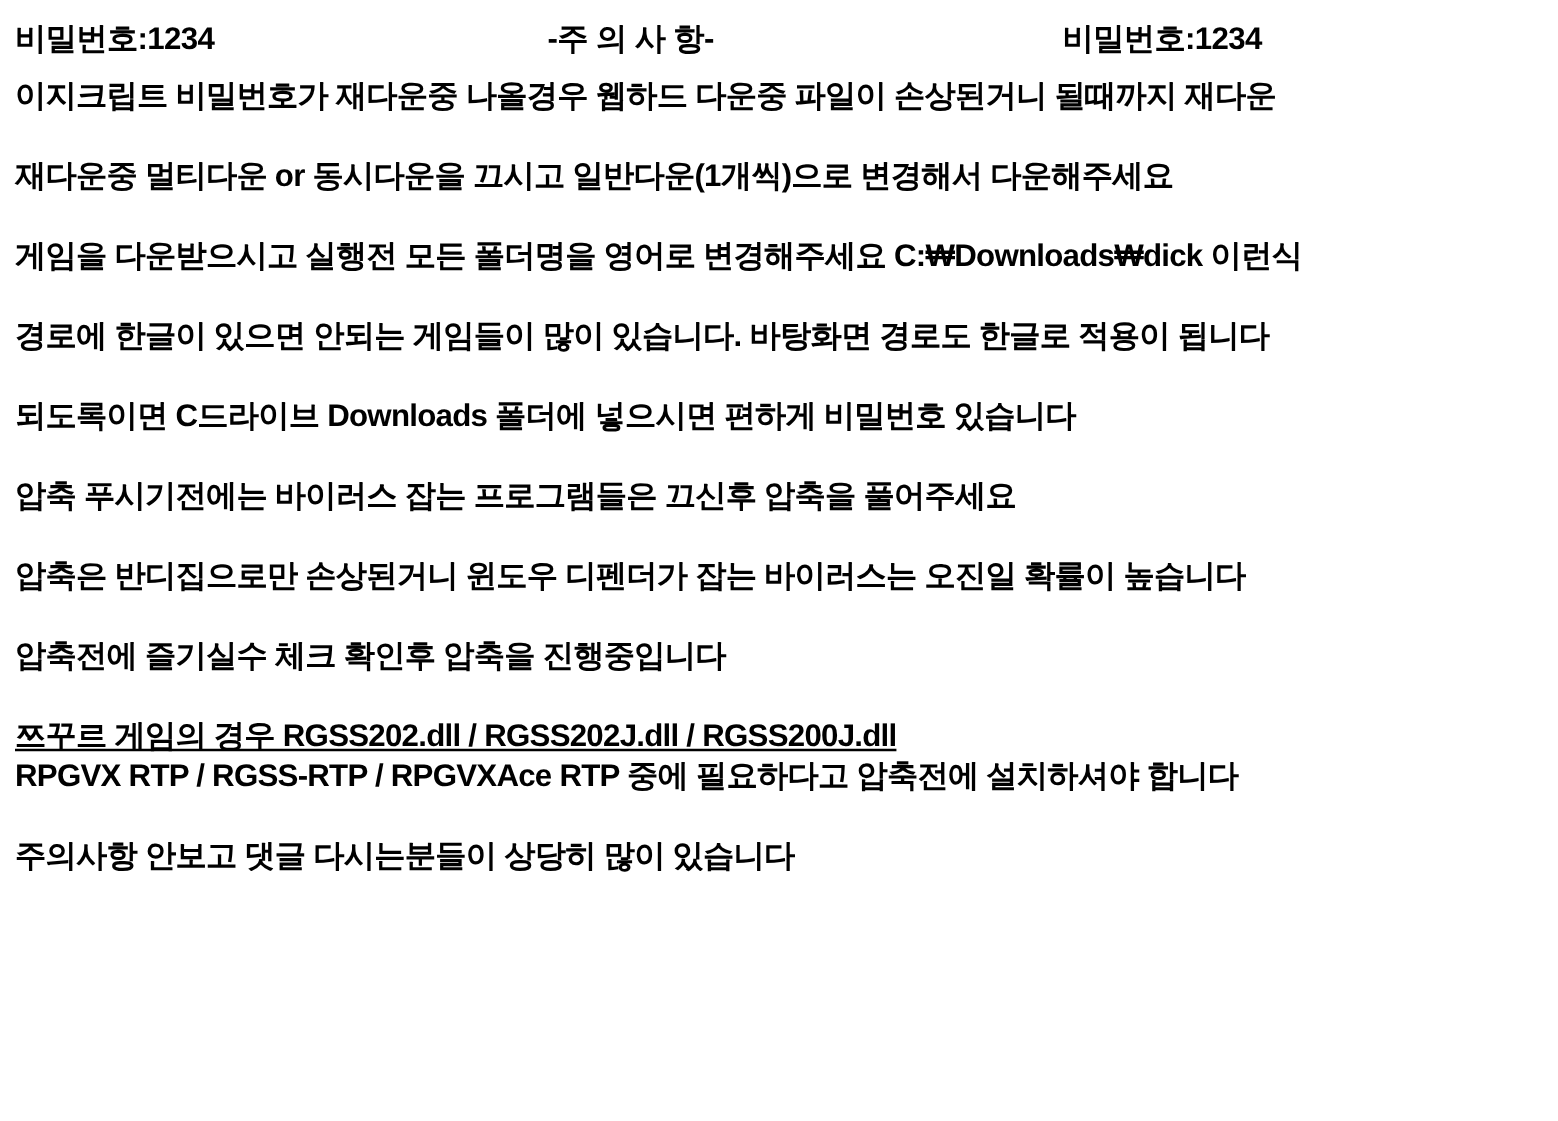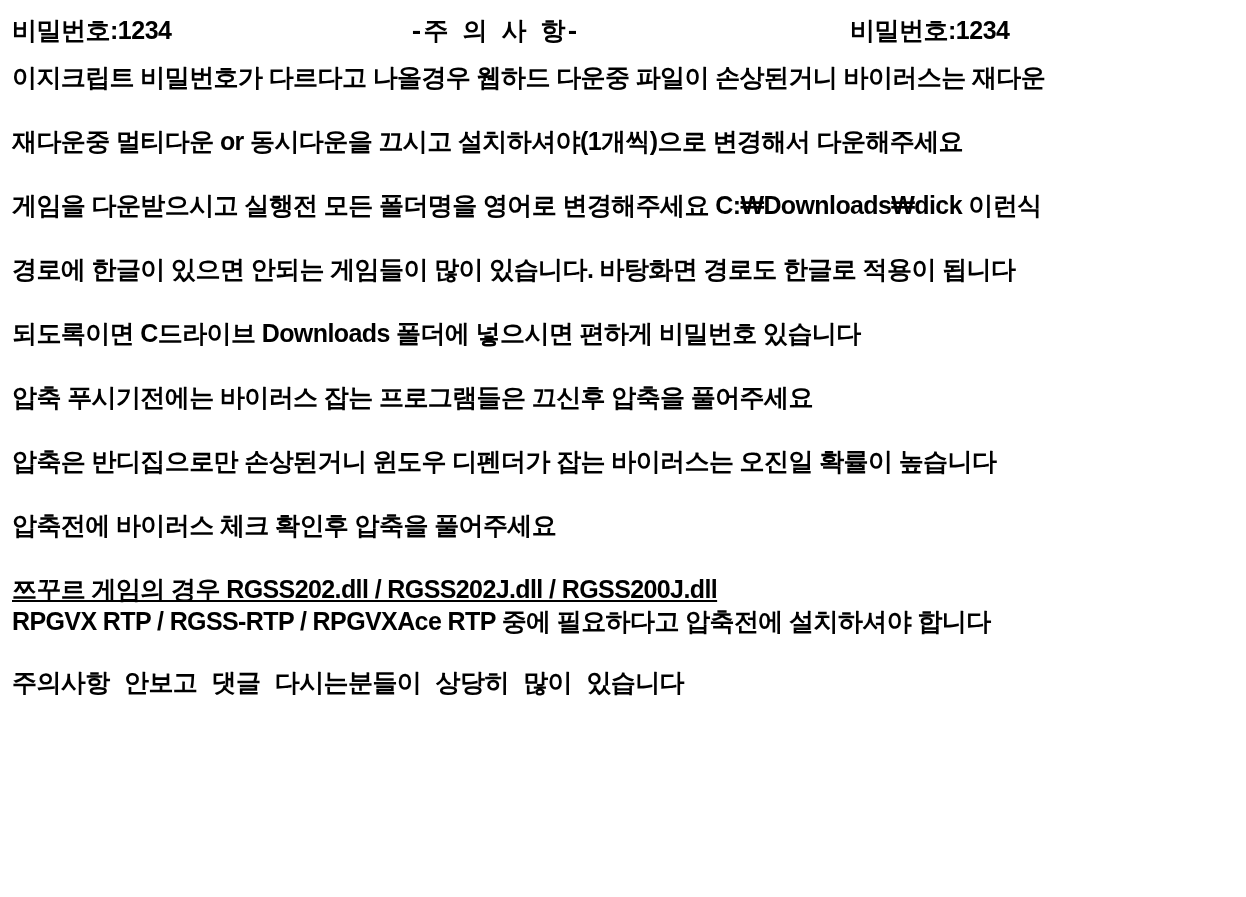--- a/index.html
+++ b/index.html
@@ -31,24 +31,23 @@
     letter-spacing: -0.5px;
   }
   .hdr-left {
     position: absolute;
     left: 2px;
     top: 0;
     white-space: nowrap;
   }
   .hdr-center {
     position: absolute;
-    left: 399px;
+    left: 428px;
     top: 0;
     white-space: nowrap;
-    font-family: Liberation Mono, monospace;
   }
   .hdr-right {
     position: absolute;
     left: 840px;
     top: 0;
     white-space: nowrap;
   }
 
   
   .body-block {
@@ -61,41 +60,40 @@
     line-height: 1.04;
     white-space: nowrap;
     margin: 0 0 38px 2px;
   }
   .line.tight {
     margin-bottom: 6px;
     text-decoration: underline;
   }
   .line.last {
     margin-bottom: 16px;
-    font-family: Liberation Mono, monospace;
   }
 </style>
 </head>
 <body>
 
 <div class="page">
 
   <div class="header-row">
     <div class="hdr-left">비밀번호:1234</div>
     <div class="hdr-center">-주   의  사   항-</div>
     <div class="hdr-right">비밀번호:1234</div>
   </div>
 
   <div class="body-block">
-    <p class="line">이지크립트 비밀번호가 다르다고 나올경우 웹하드 다운중 파일이 손상된거니 바이러스는 재다운</p>
-    <p class="line">재다운중 멀티다운 or 동시다운을 끄시고 설치하셔야(1개씩)으로 변경해서 다운해주세요</p>
+    <p class="line">이지크립트 비밀번호가 재다운중 나올경우 웹하드 다운중 파일이 손상된거니 될때까지 재다운</p>
+    <p class="line">재다운중 멀티다운 or 동시다운을 끄시고 일반다운(1개씩)으로 변경해서 다운해주세요</p>
     <p class="line">게임을 다운받으시고 실행전 모든 폴더명을 영어로 변경해주세요 C:₩Downloads₩dick 이런식</p>
     <p class="line">경로에 한글이 있으면 안되는 게임들이 많이 있습니다. 바탕화면 경로도 한글로 적용이 됩니다</p>
     <p class="line">되도록이면 C드라이브 Downloads 폴더에 넣으시면 편하게 비밀번호 있습니다</p>
     <p class="line">압축 푸시기전에는 바이러스 잡는 프로그램들은 끄신후 압축을 풀어주세요</p>
     <p class="line">압축은 반디집으로만 손상된거니 윈도우 디펜더가 잡는 바이러스는 오진일 확률이 높습니다</p>
-    <p class="line">압축전에 바이러스 체크 확인후 압축을 풀어주세요</p>
+    <p class="line">압축전에 즐기실수 체크 확인후 압축을 진행중입니다</p>
     <p class="line tight">쯔꾸르 게임의 경우 RGSS202.dll / RGSS202J.dll / RGSS200J.dll</p>
     <p class="line">RPGVX RTP /  RGSS-RTP  / RPGVXAce RTP 중에 필요하다고 압축전에 설치하셔야 합니다</p>
     <p class="line last">주의사항 안보고 댓글 다시는분들이 상당히 많이 있습니다</p>
   </div>
 
 </div>
 
 </body></html>

